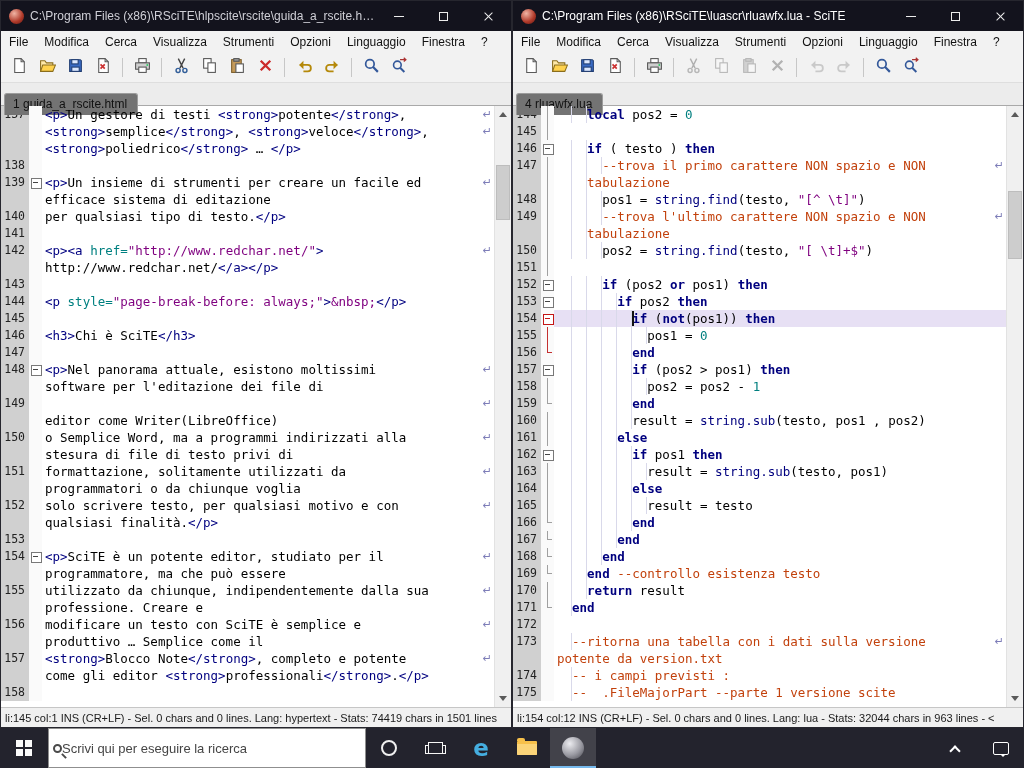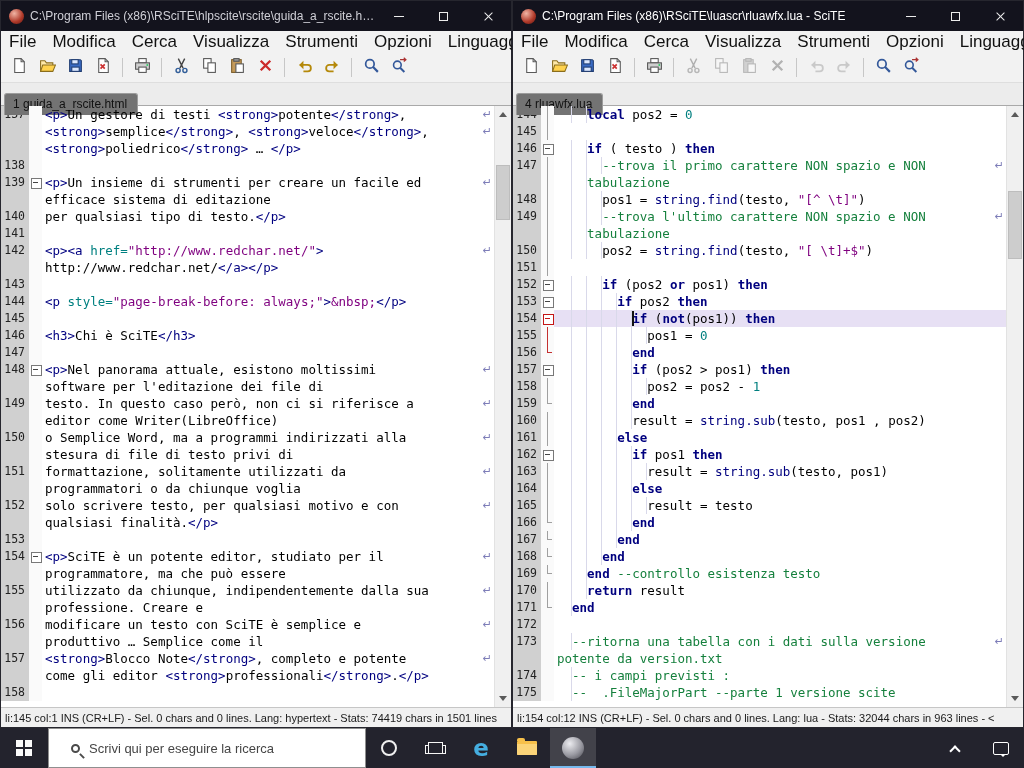--- a/index.html
+++ b/index.html
@@ -18,21 +18,21 @@
   .title{flex:1;min-width:0;white-space:nowrap;overflow:hidden;text-overflow:ellipsis}
   .w0 .title{color:#cfcfd6}
   .caption{display:flex;flex:none;height:100%}
   .cbtn{width:45px;display:flex;align-items:center;justify-content:center}
   .cbtn.min i{width:10px;height:1px;background:#ececec}
   .cbtn.max i{width:9px;height:9px;border:1px solid #ececec}
   .cbtn.close i{position:relative;width:11px;height:11px}
   .cbtn.close i::before,.cbtn.close i::after{content:"";position:absolute;left:5px;top:0;width:1px;height:11px;background:#ececec}
   .cbtn.close i::before{transform:rotate(45deg)}.cbtn.close i::after{transform:rotate(-45deg)}
 
-  .menubar{height:22px;flex:none;background:#f2f2f2;display:flex;align-items:center;font-size:17px;color:#111}
+  .menubar{height:22px;flex:none;background:#f2f2f2;display:flex;align-items:center;font-size:12px;color:#111}
   .menu-item{padding:0 8px;height:100%;display:flex;align-items:center}
 
   .toolbar{height:30px;flex:none;background:#f2f2f2;border-bottom:1px solid #dedede;display:flex;align-items:center;padding-left:4px}
   .tb-btn{width:28px;height:26px;display:flex;align-items:center;justify-content:center}
   .tb-btn svg{width:17px;height:17px}
   .tb-btn.disabled svg{filter:grayscale(1);opacity:.38}
   .tb-sep{width:1px;height:19px;background:#c7c7c7;margin:0 5px}
 
   .tabbar{height:23px;flex:none;background:#ececec;border-bottom:1px solid #a9a9a9;display:flex;align-items:flex-end;padding-left:3px;font-size:12px;color:#111}
   .tab{background:#737373;border:1px solid #9c9c9c;border-bottom:none;border-radius:3px 3px 0 0;
@@ -51,41 +51,41 @@
   .f-box::before,.f-boxr::before{content:"";position:absolute;left:2px;top:4px;width:9px;height:9px;border:1px solid #787878;background:#fff}
   .f-box::after,.f-boxr::after{content:"";position:absolute;left:4px;top:8px;width:5px;height:1px;background:#444}
   .f-boxr::before{border-color:#c41515}.f-boxr::after{background:#c41515}
   .codewrap{flex:1;min-width:0;position:relative;white-space:pre;color:#000;padding-left:3px}
   .row.cur .codewrap{background:#e7e0f4}
   .lead{display:inline-block;height:17px;vertical-align:top;
         background-image:repeating-linear-gradient(to right,transparent,transparent calc(2ch - 1px),#d9d9ea calc(2ch - 1px),#d9d9ea 2ch)}
   .caret{position:absolute;top:1px;bottom:1px;width:1.5px;background:#111}
   .wrapmark{position:absolute;right:2px;top:1px;line-height:15px;font-size:11px;color:#7d7db8;font-family:"DejaVu Sans",sans-serif}
   .tk-pl{color:#000}.tk-tag{color:#000080}.tk-att{color:#008080}.tk-str{color:#7f007f}
-  .tk-ent{color:#800080}.tk-kw{color:#00007f;font-weight:bold}.tk-cmt{color:#15803d}
+  .tk-ent{color:#800080}.tk-kw{color:#00007f;font-weight:bold}.tk-cmt{color:#c2410c}
   .tk-num{color:#007f7f}.tk-lib{color:#00007f}
 
   .vscroll{width:17px;flex:none;background:#f0f0f0;border-left:1px solid #e2e2e2;display:flex;flex-direction:column}
   .sb-btn{height:17px;flex:none;display:flex;align-items:center;justify-content:center}
   .tri-up{width:0;height:0;border-left:4px solid transparent;border-right:4px solid transparent;border-bottom:5px solid #5a5a5a}
   .tri-down{width:0;height:0;border-left:4px solid transparent;border-right:4px solid transparent;border-top:5px solid #5a5a5a}
   .sb-track{flex:1;position:relative}
   .sb-thumb{position:absolute;left:1px;right:1px;background:#cdcdcd;border:1px solid #bdbdbd}
   .w0 .sb-thumb{top:42px;height:55px}
   .w1 .sb-thumb{top:68px;height:68px}
 
   .statusbar{height:20px;flex:none;background:#f0f0f0;border-top:1px solid #c6c6c6;font-size:11px;color:#1a1a1a;
              display:flex;align-items:center;padding:0 4px;white-space:nowrap;overflow:hidden}
 
   
   .taskbar{position:absolute;left:0;top:728px;width:1024px;height:40px;background:#23232d;display:flex;align-items:stretch}
   .tb-start{width:48px;display:flex;align-items:center;justify-content:center}
   .winlogo{display:grid;grid-template-columns:7px 7px;grid-template-rows:7px 7px;gap:2px}
   .winlogo i{background:#fbfbfb}
-  .tb-search{width:318px;background:#fff;border:1px solid #8f8f8f;display:flex;align-items:center;gap:9px;padding-left:22px}
+  .tb-search{width:318px;background:#fff;border:1px solid #8f8f8f;display:flex;align-items:center;padding-left:4px}
   .mag{width:9px;height:9px;border:2px solid #4a4a4a;border-radius:50%;position:relative;flex:none}
   .mag::after{content:"";position:absolute;width:2px;height:6px;background:#4a4a4a;transform:rotate(-45deg);left:8px;top:7px}
   .tb-search-text{font-size:13px;color:#454545;white-space:nowrap}
   .tb-ic-btn{width:46px;display:flex;align-items:center;justify-content:center}
   .cortana{width:16px;height:16px;border:2px solid #f0f0f0;border-radius:50%}
   .taskview{width:15px;height:12px;border:1px solid #f5f5f5;position:relative;background:transparent}
   .taskview::before{content:"";position:absolute;left:-4px;top:2px;width:3px;height:7px;border:1px solid #f5f5f5;border-right:none}
   .taskview::after{content:"";position:absolute;right:-4px;top:2px;width:3px;height:7px;border:1px solid #f5f5f5;border-left:none}
   .edge::before{content:"e";font:700 23px "DejaVu Sans",sans-serif;color:#45aee0}
   .folder{width:20px;height:14px;background:#f7c04a;border-radius:1px;position:relative}
@@ -306,21 +306,21 @@
             <span class="codewrap"><span class="tk-tag">&lt;p&gt;</span><span class="tk-pl">Nel panorama attuale, esistono moltissimi</span><span class="wrapmark">↵</span></span>
           </div>
           <div class="row">
             <span class="ln"></span>
             <span class="fold"></span>
             <span class="codewrap"><span class="tk-pl">software per l'editazione dei file di</span></span>
           </div>
           <div class="row">
             <span class="ln">149</span>
             <span class="fold"></span>
-            <span class="codewrap"><span class="tk-pl">testo. In questo caso però, non ci si riferisce a</span><span class="wrapmark">↵</span></span>
+            <span class="codewrap"><span class="wrapmark">↵</span></span>
           </div>
           <div class="row">
             <span class="ln"></span>
             <span class="fold"></span>
             <span class="codewrap"><span class="tk-pl">editor come Writer(LibreOffice)</span></span>
           </div>
           <div class="row">
             <span class="ln">150</span>
             <span class="fold"></span>
             <span class="codewrap"><span class="tk-pl">o Semplice Word, ma a programmi indirizzati alla</span><span class="wrapmark">↵</span></span>

